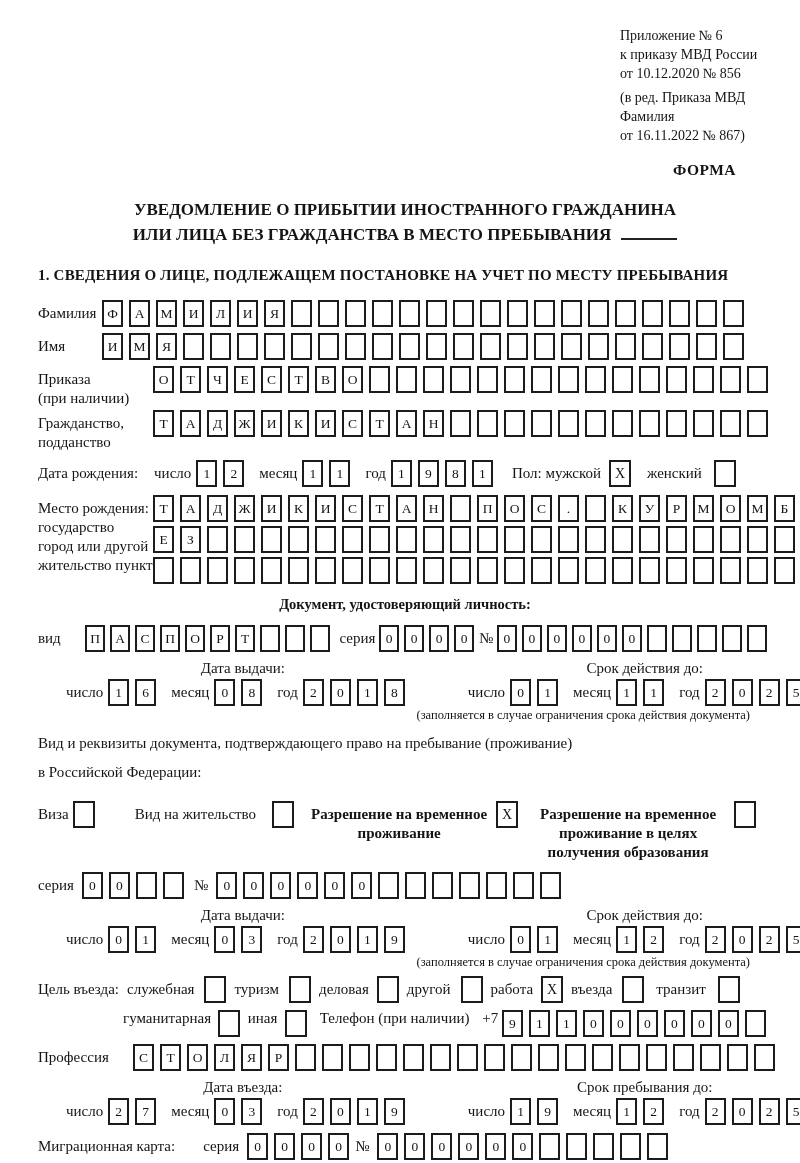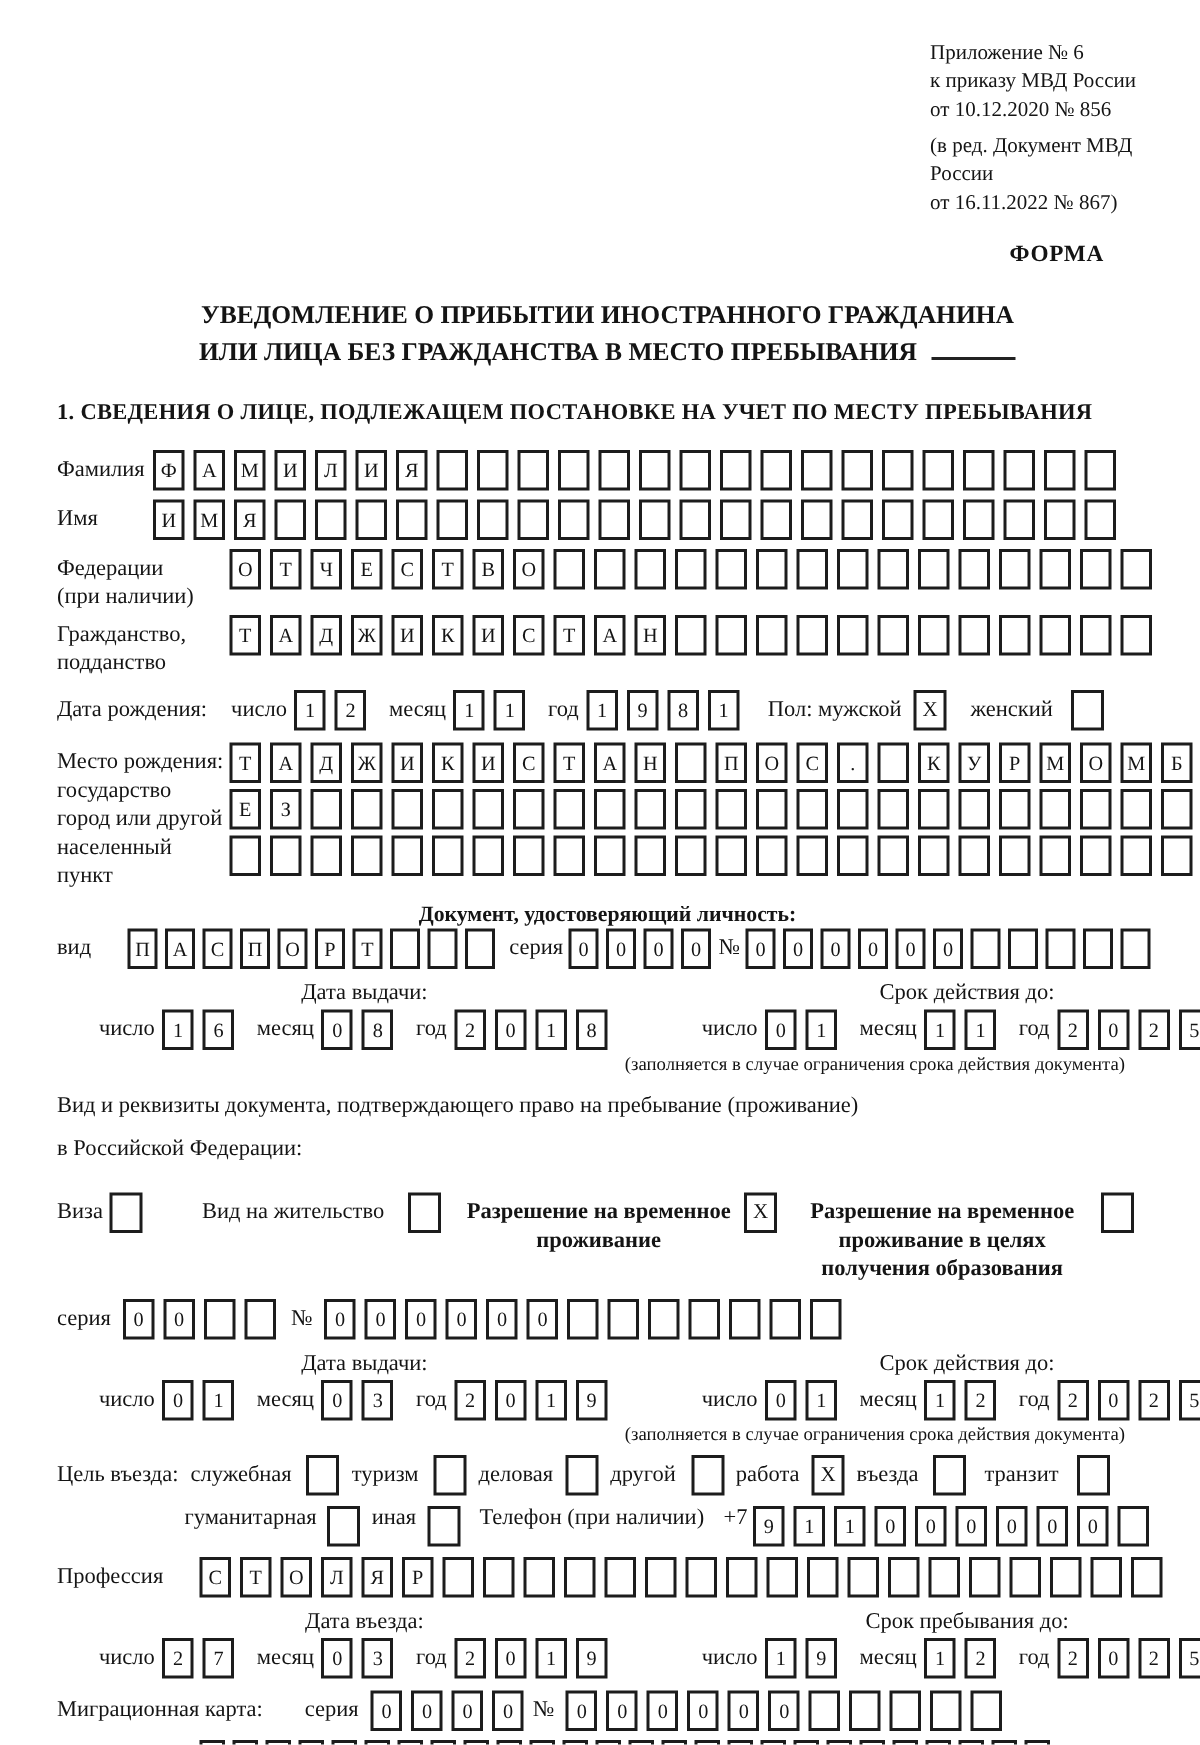--- a/index.html
+++ b/index.html
@@ -57,21 +57,21 @@
 </style>
 </head>
 <body>
 
 <div class="page">
 
   <div class="hdr">
     <div>Приложение № 6</div>
     <div>к приказу МВД России</div>
     <div>от 10.12.2020 № 856</div>
-    <div class="sub">(в ред. Документ МВД России</div>
+    <div class="sub">(в ред. Приказа МВД Фамилия</div>
     <div>от 16.11.2022 № 867)</div>
   </div>
   <div class="forma">ФОРМА</div>
 
   <div class="title">
     <div>УВЕДОМЛЕНИЕ О ПРИБЫТИИ ИНОСТРАННОГО ГРАЖДАНИНА</div>
     <div><span>ИЛИ ЛИЦА БЕЗ ГРАЖДАНСТВА В МЕСТО ПРЕБЫВАНИЯ</span><span class="title-underline"></span></div>
   </div>
 
   <div class="sec-heading">1. СВЕДЕНИЯ О ЛИЦЕ, ПОДЛЕЖАЩЕМ ПОСТАНОВКЕ НА УЧЕТ ПО МЕСТУ ПРЕБЫВАНИЯ</div>
@@ -131,21 +131,21 @@
         <span class="cell"></span>
         <span class="cell"></span>
         <span class="cell"></span>
         <span class="cell"></span>
         <span class="cell"></span>
       </div>
   </div>
 
   <div class="row">
     <div class="label" style="width:115px">
-      <div>Федерации</div>
+      <div>Приказа</div>
       <div>(при наличии)</div>
     </div>
     <div class="cells">
         <span class="cell">О</span>
         <span class="cell">Т</span>
         <span class="cell">Ч</span>
         <span class="cell">Е</span>
         <span class="cell">С</span>
         <span class="cell">Т</span>
         <span class="cell">В</span>
@@ -230,21 +230,21 @@
     <span>женский</span>
     <span class="gap12"></span>
     <span class="box"></span>
   </div>
 
   <div class="row" style="margin-top:8px">
     <div class="label" style="width:115px">
       <div>Место рождения:</div>
       <div>государство</div>
       <div>город или другой</div>
-      <div>населенный пункт</div>
+      <div>жительство пункт</div>
     </div>
     <div class="stackrows">
       <div class="cells">
           <span class="cell">Т</span>
           <span class="cell">А</span>
           <span class="cell">Д</span>
           <span class="cell">Ж</span>
           <span class="cell">И</span>
           <span class="cell">К</span>
           <span class="cell">И</span>
@@ -316,21 +316,21 @@
           <span class="cell"></span>
           <span class="cell"></span>
           <span class="cell"></span>
           <span class="cell"></span>
         </div>
     </div>
   </div>
 
   <div class="doc-heading">Документ, удостоверяющий личность:</div>
 
-  <div class="row tight" style="margin-top:0; align-items:center">
+  <div class="row tight" style="margin-top:12px; align-items:center">
     <div class="label" style="width:47px; padding-top:0">вид</div>
     <div class="cells">
         <span class="cell">П</span>
         <span class="cell">А</span>
         <span class="cell">С</span>
         <span class="cell">П</span>
         <span class="cell">О</span>
         <span class="cell">Р</span>
         <span class="cell">Т</span>
         <span class="cell"></span>

